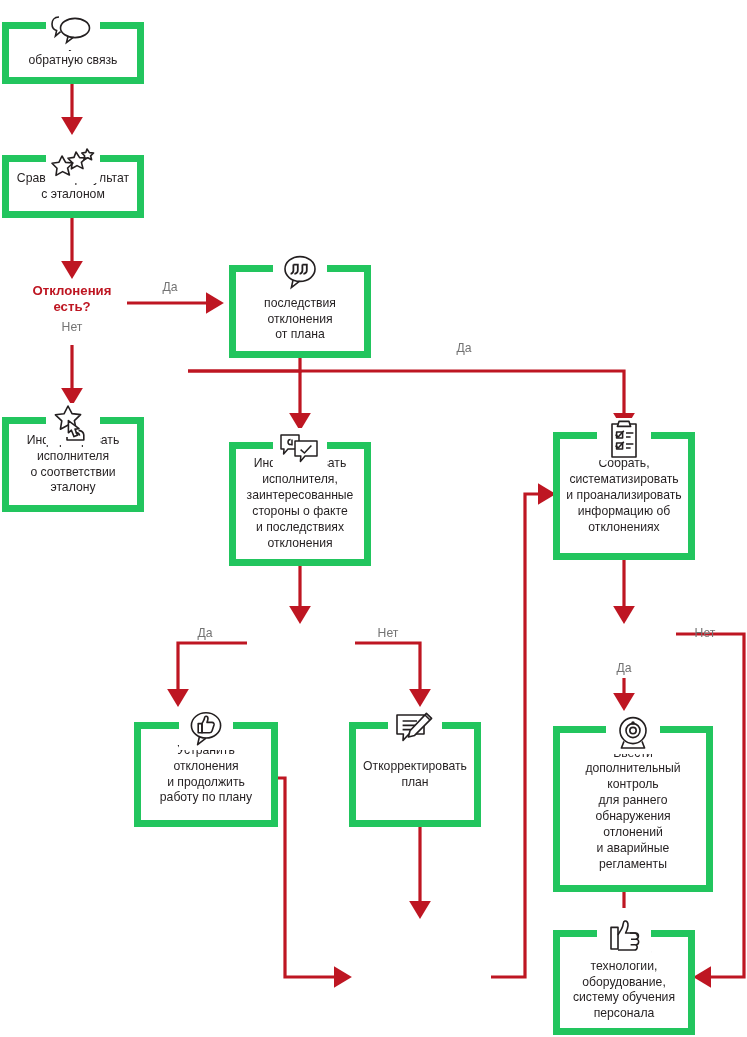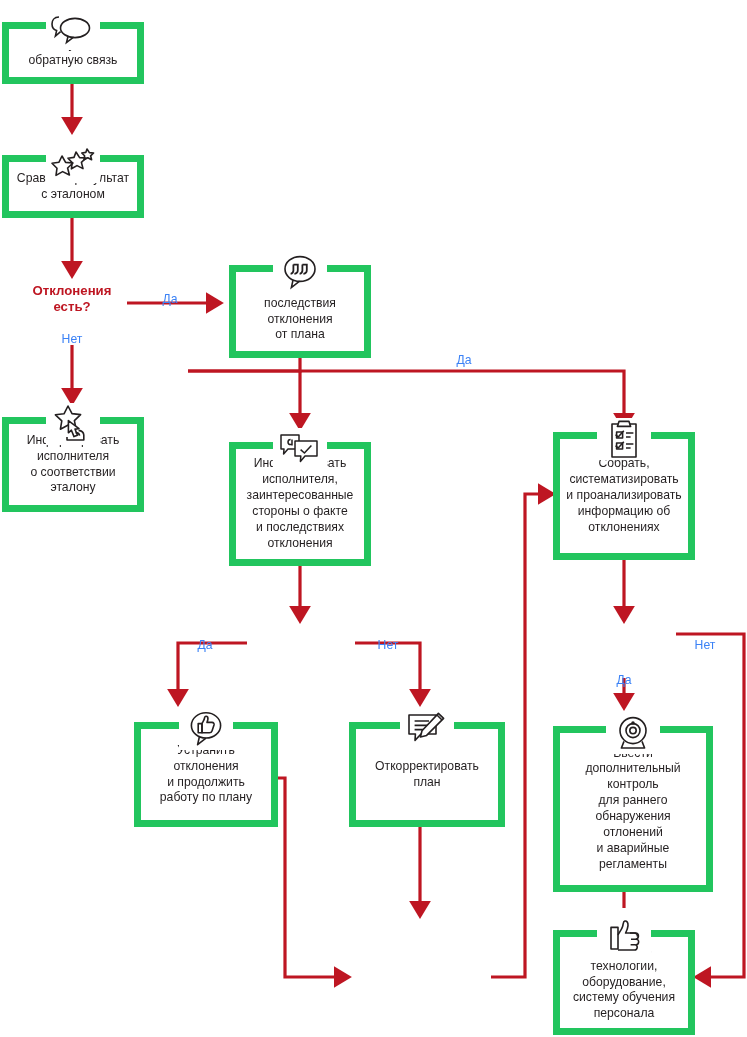--- a/index.html
+++ b/index.html
@@ -59,26 +59,25 @@
     color: #BE1622;
     font-weight: bold;
     font-size: 13.2px;
     line-height: 1.22;
     text-align: center;
     white-space: pre-line;
   }
   
   .edgelabel {
     position: absolute;
-    color: #3b82f6;
+    color: #737373;
     font-size: 12.2px;
     line-height: 1.2;
     text-align: center;
     white-space: nowrap;
-    margin-top: 12px;
   }
 </style>
 </head>
 <body>
 
 <div id="canvas">
 
   <svg class="wires" viewBox="0 0 747 1037" xmlns="http://www.w3.org/2000/svg">
     <defs>
       <marker id="ah" markerWidth="9" markerHeight="9" refX="2.2" refY="3.4" orient="auto" markerUnits="strokeWidth">
@@ -236,21 +235,21 @@
           <path d="M13.2,13.6 L17,13.6 L17,22.8 L13.2,22.8 z"></path>
         </g>
       </svg>
     </span>
     <span class="label">Устранить
 отклонения
 и продолжить
 работу по плану</span>
   </div>
 
-  <div class="node" style="left:349px; top:722px; width:156px; height:105px;">
+  <div class="node" style="left:349px; top:722px; width:132px; height:105px;">
     <span class="icon">
       <svg width="46" height="38" viewBox="0 0 46 38">
         <g fill="none" stroke="#231f20" stroke-width="1.6" stroke-linejoin="round">
           <path d="M5,5 L32,5 L32,24 L17,24 L11,30.4 L11.4,24 L5,24 z"></path>
           <path d="M10.6,11 L25,11 M10.6,15.4 L25,15.4 M10.6,19.6 L19.4,19.6"></path>
           <path d="M34.4,3.4 L39.6,8.4 L22.6,25.4 L16.4,27 L18,20.8 z" fill="#ffffff"></path>
           <path d="M33,5 L38,10"></path>
         </g>
       </svg>
     </span>

